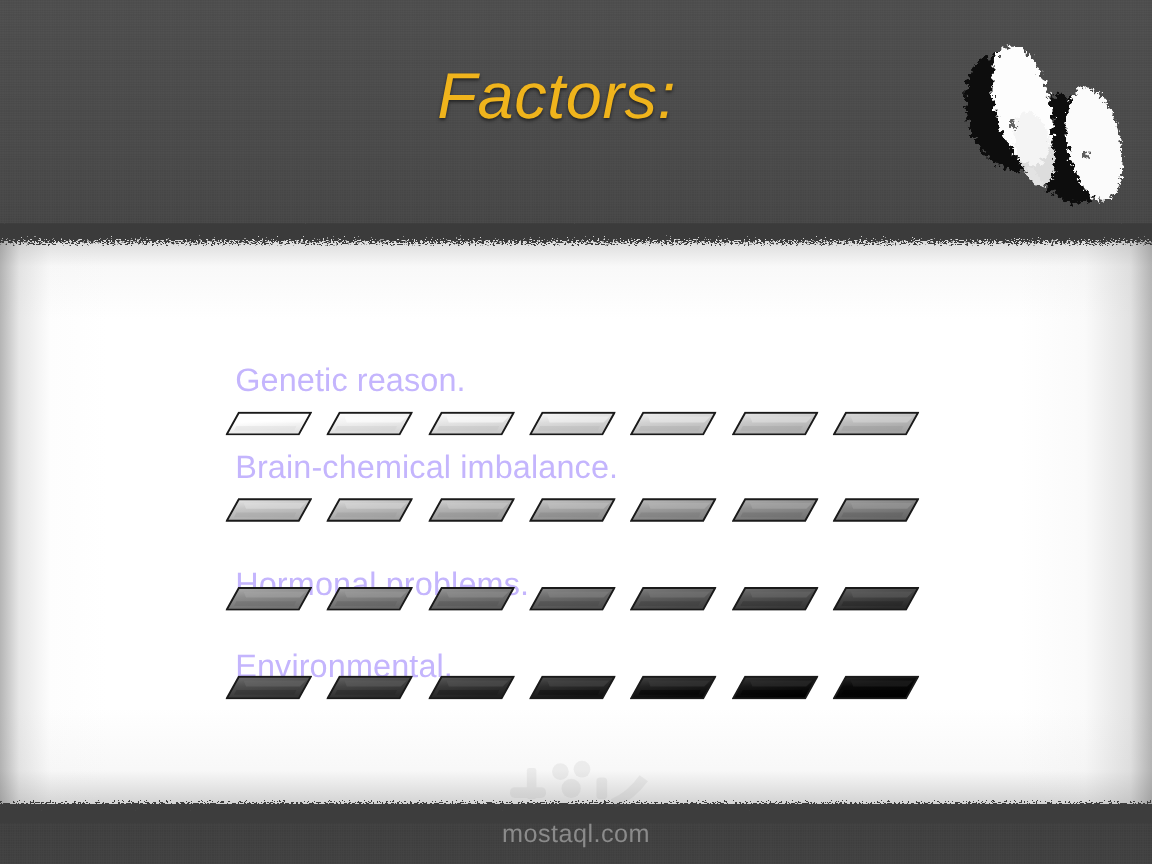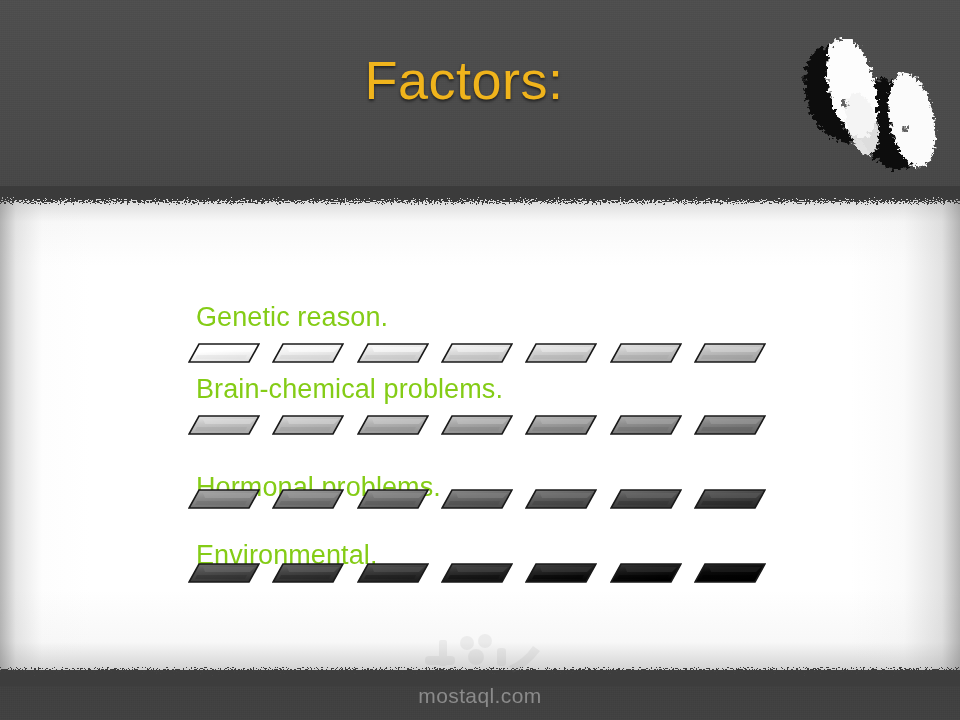--- a/index.html
+++ b/index.html
@@ -56,20 +56,21 @@
     top: 52px;
     left: 0;
     width: 928px;
     text-align: center;
     font-size: 54px;
     font-weight: 400;
     letter-spacing: .5px;
     color: #f0b41c;
     text-shadow: 0 2px 3px rgba(0,0,0,.55);
     line-height: 1.05;
+    font-style: italic;
   }
 
   
   .panel {
     position: absolute;
     left: 0;
     top: 196px;
     width: 960px;
     height: 474px;
     overflow: hidden;
@@ -118,21 +119,21 @@
     left: 0;
     top: 196px;
     width: 960px;
     height: 474px;
   }
   .bullet-line {
     position: absolute;
     left: 196px;
     font-size: 27px;
     font-weight: 400;
-    color: #84cc16;
+    color: #c4b5fd;
     white-space: nowrap;
     letter-spacing: .1px;
   }
   .rule {
     position: absolute;
     left: 188px;
     width: 578px;
     height: 22px;
     display: flex;
     justify-content: space-between;
@@ -343,21 +344,21 @@
                 <stop offset="100%" stop-color="rgb(163,163,163)"></stop>
               </linearGradient>
             </defs>
             <polygon points="11,1 71,1 61,19 1,19" fill="url(#g0_6)" stroke="#1a1a1a" stroke-width="1.6" stroke-linejoin="miter"></polygon>
             <polygon points="15,4 67,4 62,9 17,9" fill="rgb(215,215,215)" opacity="0.55"></polygon>
             <polygon points="7,16 57,16 59,12 9,12" fill="rgb(155,155,155)" opacity="0.45"></polygon>
           </svg>
         </div>
       </div>
 
-    <div class="bullet-line" style="top:178px;">Brain-chemical problems.</div>
+    <div class="bullet-line" style="top:178px;">Brain-chemical imbalance.</div>
     <div class="rule" style="top:218px;">
         <div class="tile">
           <svg viewBox="0 0 72 20" preserveAspectRatio="none" xmlns="http://www.w3.org/2000/svg">
             <defs>
               <linearGradient id="g1_0" x1="0" y1="0" x2="0.35" y2="1">
                 <stop offset="0%" stop-color="rgb(232,232,232)"></stop>
                 <stop offset="45%" stop-color="#c6c6c6"></stop>
                 <stop offset="100%" stop-color="rgb(172,172,172)"></stop>
               </linearGradient>
             </defs>

